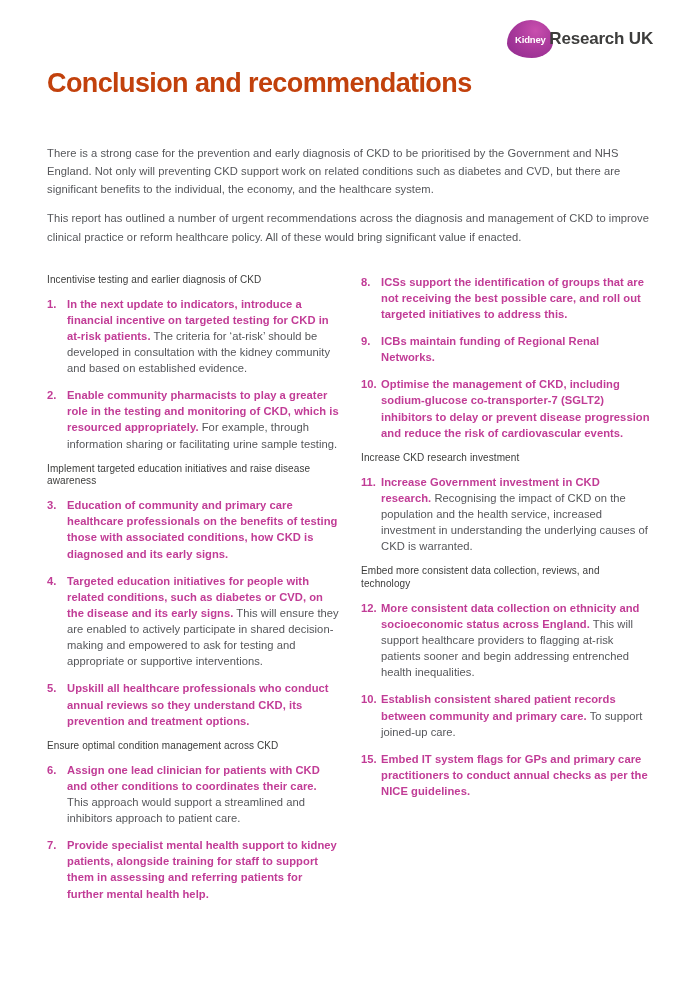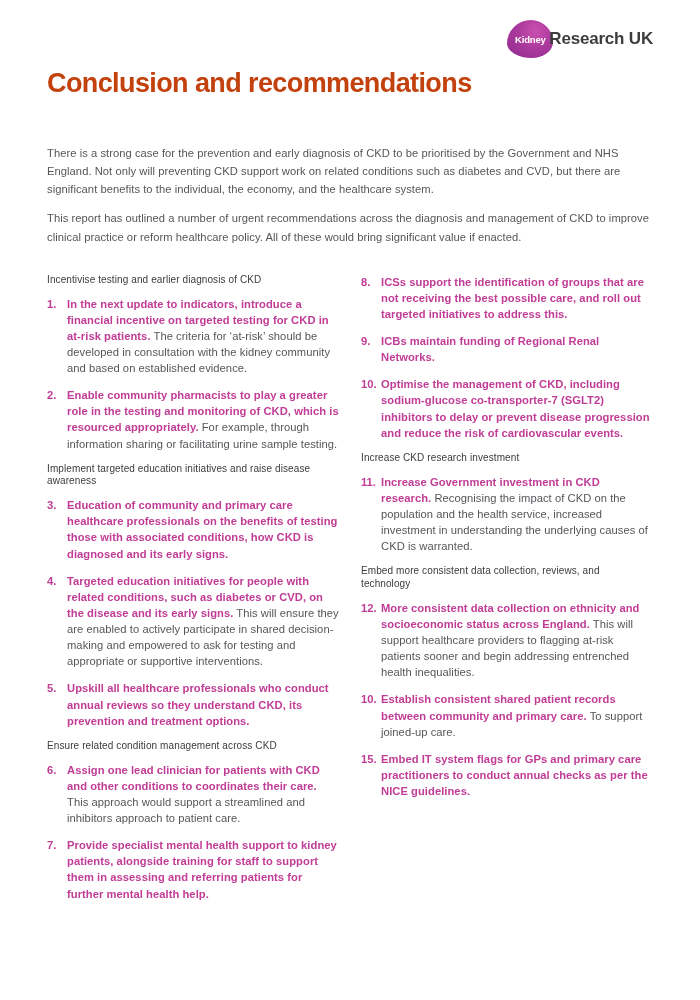--- a/index.html
+++ b/index.html
@@ -95,21 +95,21 @@
       <div class="item">
         <span class="num">4.</span>
         <div class="body"><b>Targeted education initiatives for people with related conditions, such as diabetes or CVD, on the disease and its early signs.</b> <span>This will ensure they are enabled to actively participate in shared decision-making and empowered to ask for testing and appropriate or supportive interventions.</span></div>
       </div>
 
       <div class="item">
         <span class="num">5.</span>
         <div class="body"><b>Upskill all healthcare professionals who conduct annual reviews so they understand CKD, its prevention and treatment options.</b> <span></span></div>
       </div>
 
-      <h2 class="sec">Ensure related condition management across CKD</h2>
+      <h2 class="sec">Ensure optimal condition management across CKD</h2>
 
       <div class="item">
         <span class="num">6.</span>
         <div class="body"><b>Assign one lead clinician for patients with CKD and other conditions to coordinates their care.</b> <span>This approach would support a streamlined and inhibitors approach to patient care.</span></div>
       </div>
 
       <div class="item">
         <span class="num">7.</span>
         <div class="body"><b>Provide specialist mental health support to kidney patients, alongside training for staff to support them in assessing and referring patients for further mental health help.</b> <span></span></div>
       </div>

